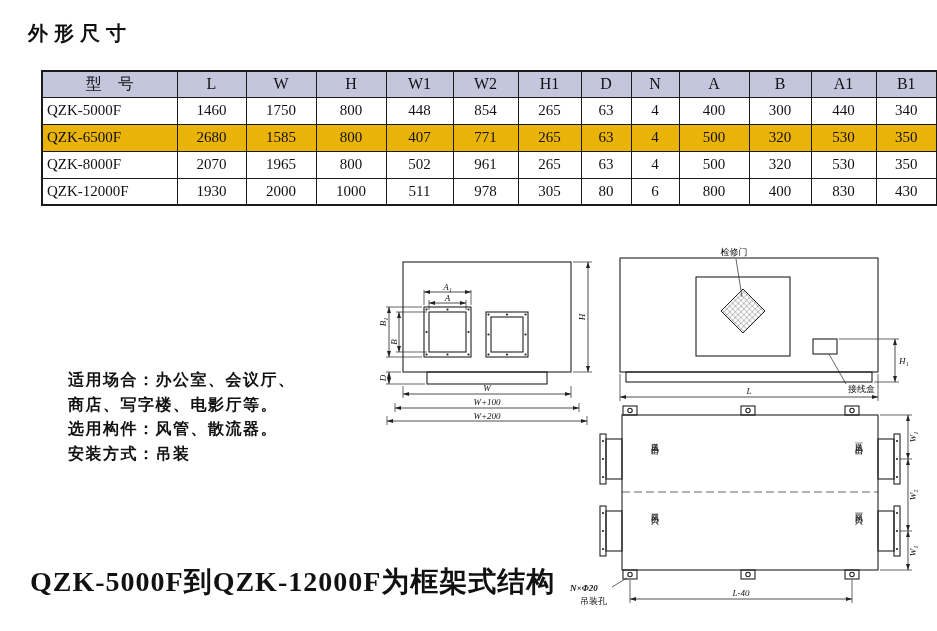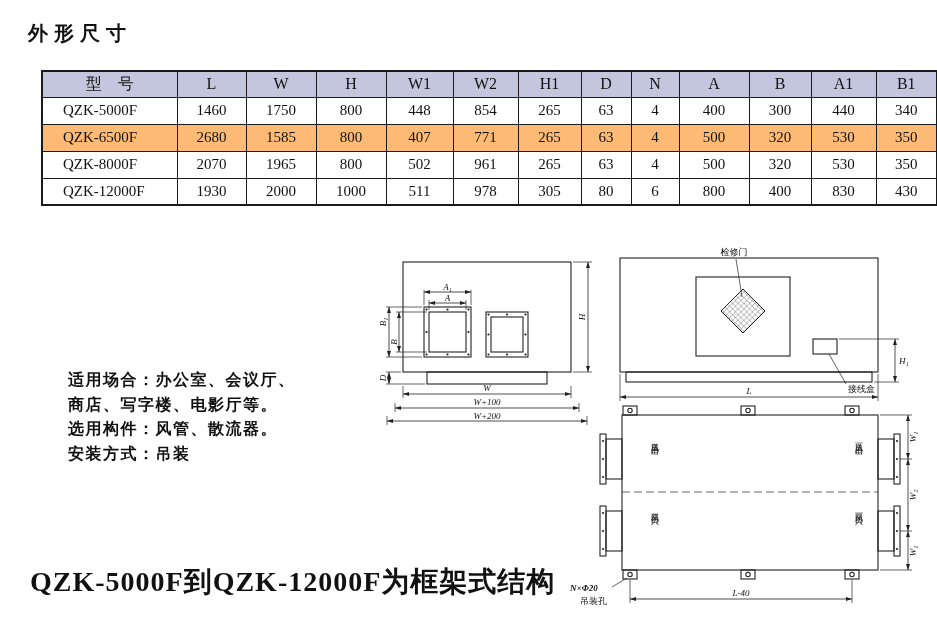--- a/index.html
+++ b/index.html
@@ -19,22 +19,22 @@
     margin-left:20px;
   }
   table.dims th, table.dims td {
     border:1px solid #1a1a1a; text-align:center;
     font-size:15px; height:27px; padding:0; overflow:hidden;
     font-family:"Liberation Serif", serif;
   }
   table.dims thead th {
     background:#c4c6de; font-weight:normal; font-size:16px; height:26px;
   }
-  table.dims tbody td.model { text-align:left; padding-left:20px; }
-  table.dims tbody tr.stripe { background:#fdba74; }
+  table.dims tbody td.model { text-align:left; padding-left:4px; }
+  table.dims tbody tr.stripe { background:#eab308; }
   .notes {
     position:absolute; left:68px; top:368px;
     font-size:16px; line-height:24.5px; letter-spacing:1.5px;font-weight:bold;
   }
   .footer-note {
     position:absolute; left:30px; top:563px;
     font-size:28px; font-weight:bold; letter-spacing:1px;
   }
   svg.drawings { position:absolute; left:0; top:0; pointer-events:none; }
   svg .dim  { font-family:"Liberation Serif", serif; font-size:9px; font-style:italic; fill:#111; }

